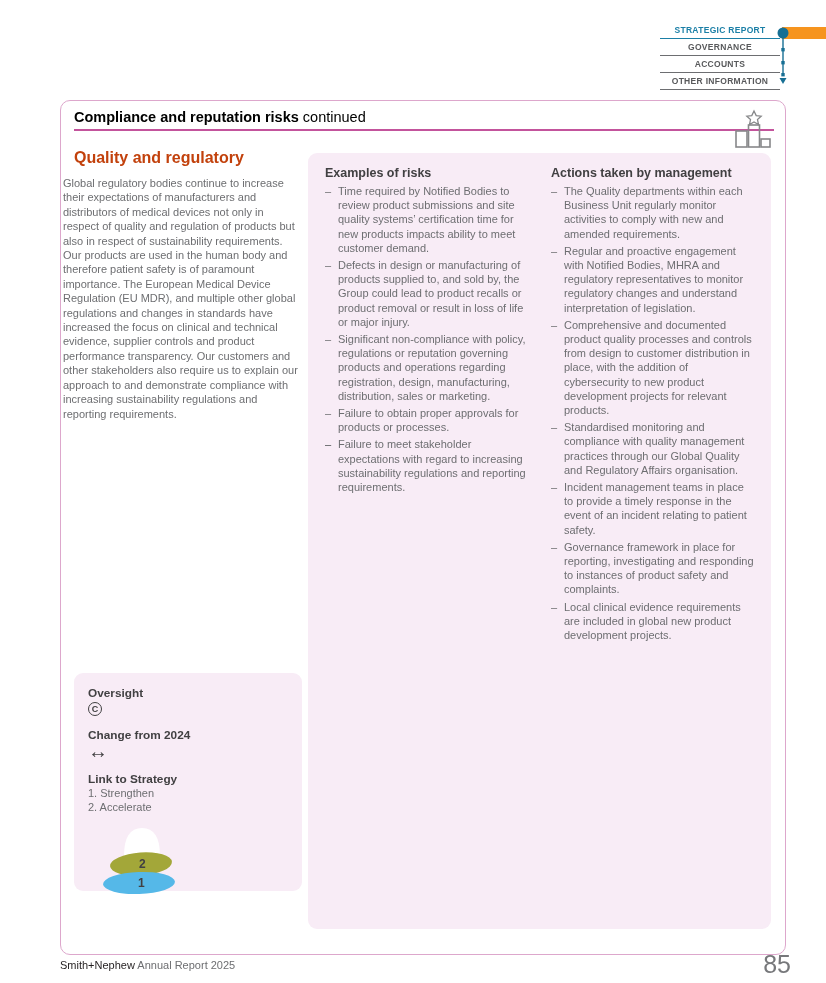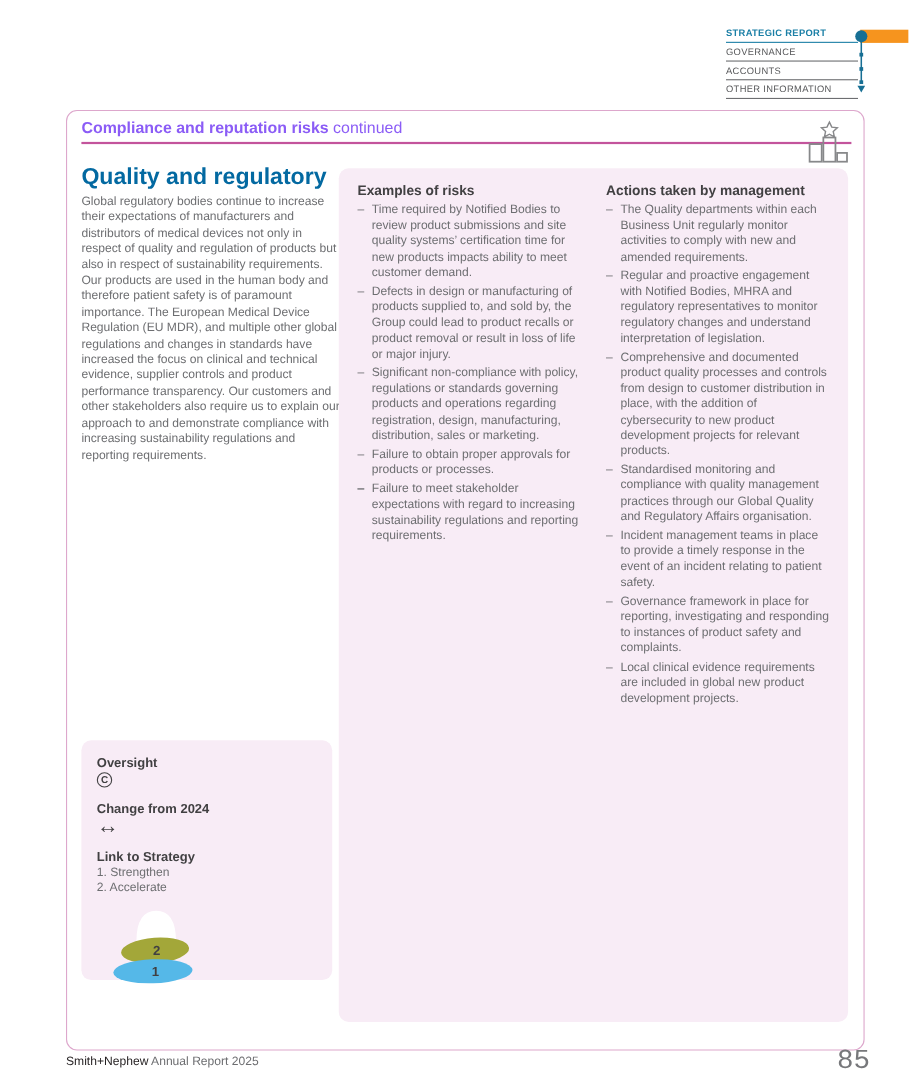--- a/index.html
+++ b/index.html
@@ -3,43 +3,43 @@
 <meta charset="utf-8">
 <style>
   * { box-sizing: border-box; }
   html,body { margin:0; padding:0; }
   body {
     width:826px; height:983px; position:relative; background:#ffffff;
     font-family:"Liberation Sans", sans-serif; color:#6d6e71; overflow:hidden;
   }
 
   
-  .nav { position:absolute; top:24px; left:660px; width:120px; }
+  .nav { position:absolute; top:24px; left:660px; width:120px;text-align:center; }
   .nav-item {
     font-size:8.5px; letter-spacing:.3px; color:#58595b;
     border-bottom:1.3px solid #6d6e71; padding:1px 0 2.5px; margin-bottom:2.5px;
-    white-space:nowrap; font-weight:normal;
+    white-space:nowrap; font-weight:bold;
   }
   .nav-item.active { color:#1b7fa6; font-weight:bold; border-bottom-color:#1b7fa6; }
   .rail { position:absolute; top:24px; left:774px; width:52px; height:64px; }
 
   
   .main {
     position:absolute; left:60px; top:100px; width:726px; height:855px;
     border:1.5px solid #dda7cc; border-radius:10px; background:#ffffff;
   }
-  .main-title { position:absolute; left:13px; top:8px; font-size:14.5px; color:#8b5cf6; white-space:nowrap; }
+  .main-title { position:absolute; left:13px; top:8px; font-size:14.5px; color:#000000; white-space:nowrap; }
   .main-title .b { font-weight:bold; }
   .main-title .r { margin-left:4px; }
   .title-rule { position:absolute; left:13px; width:700px; top:28px; height:2px; background:#c3549c; }
   .award { position:absolute; right:10px; top:8px; }
 
   
-  .risk-title { position:absolute; left:13px; top:48px; font-size:21px; font-weight:bold; color:#0369a1; }
-  .risk-desc  { position:absolute; left:13px; top:75px; width:236px; font-size:11px; line-height:14.4px; color:#6d6e71; }
+  .risk-title { position:absolute; left:13px; top:48px; font-size:16px; font-weight:bold; color:#c2410c; }
+  .risk-desc  { position:absolute; left:2px; top:75px; width:236px; font-size:11px; line-height:14.4px; color:#6d6e71; }
 
   
   .panel-right {
     position:absolute; left:247px; top:52px; width:463px; height:776px;
     background:#f8ecf6; border-radius:9px; padding:13px 17px; display:flex; gap:23px;
   }
   .col { width:208px; }
   .col-head { font-size:12.5px; font-weight:bold; color:#414042; margin:0 0 4px 0; }
   ul.bullets { list-style:none; margin:0; padding:0; }
   ul.bullets li {
@@ -59,21 +59,21 @@
     font-size:9px; font-weight:bold; color:#414042;
     display:flex; align-items:center; justify-content:center; margin:2px 0 12px;
   }
   .arrow { font-size:20px; font-weight:bold; color:#414042; line-height:18px; margin:0 0 12px; }
   .strategy-item { font-size:11px; color:#6d6e71; line-height:14px; }
   .pebbles { margin-top:8px; margin-left:8px; }
 
   
   .footer-left { position:absolute; left:60px; top:959px; font-size:11px; color:#6d6e71; }
   .footer-left .brand { font-weight:normal; color:#231f20; }
-  .page-num { position:absolute; right:35px; top:950px; font-size:25px; color:#77787b;font-family:Liberation Mono, monospace; }
+  .page-num { position:absolute; right:35px; top:950px; font-size:25px; color:#77787b; }
 </style>
 </head>
 <body>
 
 <div class="nav">
   <div class="nav-item active">STRATEGIC REPORT</div>
   <div class="nav-item">GOVERNANCE</div>
   <div class="nav-item">ACCOUNTS</div>
   <div class="nav-item">OTHER INFORMATION</div>
 </div>
@@ -112,21 +112,21 @@
 
   <div class="panel-right">
     <div class="col">
       <h3 class="col-head">Examples of risks</h3>
       <ul class="bullets">
 
           <li><span class="dash">–</span><span>Time required by Notified Bodies to review product submissions and site quality systems’ certification time for new products impacts ability to meet customer demand.</span></li>
 
           <li><span class="dash">–</span><span>Defects in design or manufacturing of products supplied to, and sold by, the Group could lead to product recalls or product removal or result in loss of life or major injury.</span></li>
 
-          <li><span class="dash">–</span><span>Significant non-compliance with policy, regulations or standards governing products and operations regarding registration, design, manufacturing, distribution, sales or marketing.</span></li>
+          <li><span class="dash">–</span><span>Significant non-compliance with policy, regulations or reputation governing products and operations regarding registration, design, manufacturing, distribution, sales or marketing.</span></li>
 
           <li><span class="dash">–</span><span>Failure to obtain proper approvals for products or processes.</span></li>
 
           <li><span class="dash">–</span></li>
 
           <li><span class="dash">–</span><span>Failure to meet stakeholder expectations with regard to increasing sustainability regulations and reporting requirements.</span></li>
         </ul>
     </div>
     <div class="col">
       <h3 class="col-head">Actions taken by management</h3>

